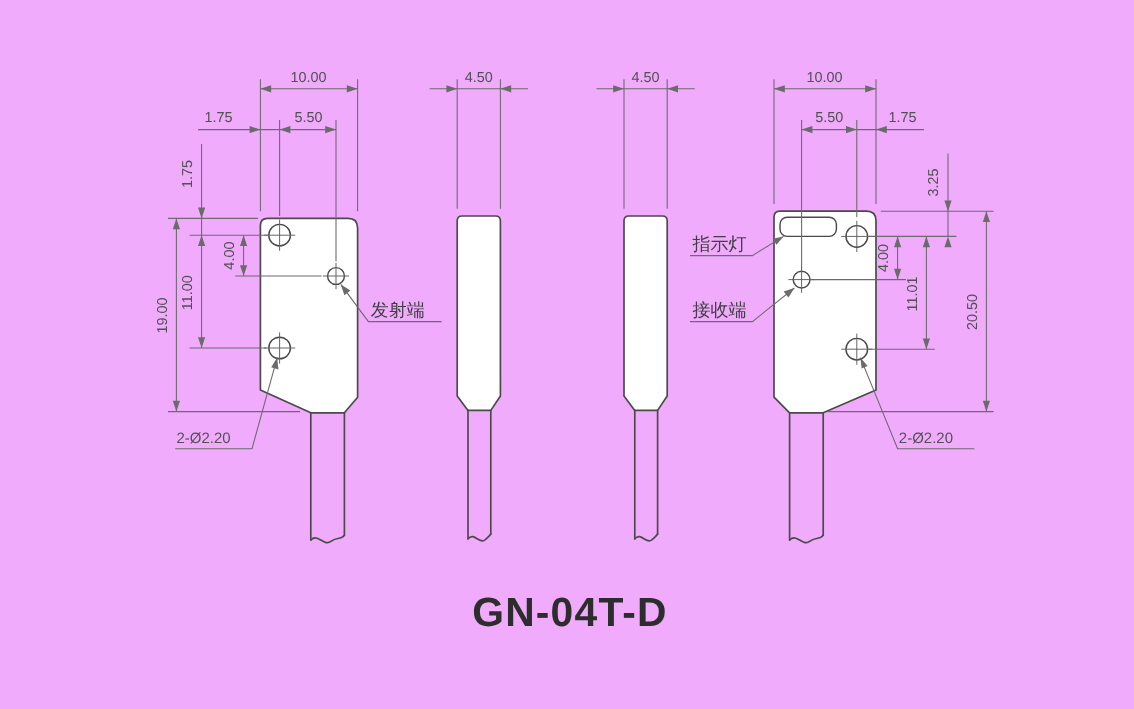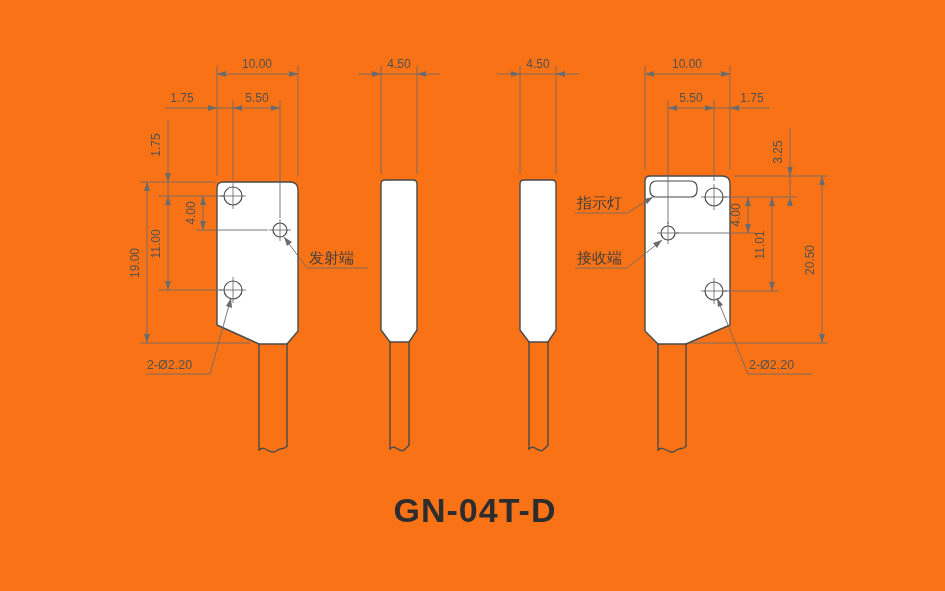--- a/index.html
+++ b/index.html
@@ -1,16 +1,16 @@
 <!DOCTYPE html>
 <html><head>
 <meta charset="utf-8">
 <style>
   html, body { margin: 0; padding: 0; background: #ffffff; }
-  .stage { position: relative; width: 945px; height: 591px; background: #f97316; overflow: hidden; }
+  .stage { position: relative; width: 945px; height: 591px; background: #f0abfc; overflow: hidden; }
   svg { display: block; }
 
   .outline   { fill: #ffffff; stroke: #4a4a4a; stroke-width: 1.4; stroke-linejoin: round; }
   .thin      { fill: none;    stroke: #4a4a4a; stroke-width: 1.4; stroke-linecap: round; }
   .hole      { fill: none;    stroke: #4a4a4a; stroke-width: 1.2; }
   .ctr       { stroke: #5f5f5f; stroke-width: 0.8; }
   .dim       { stroke: #6b6b6b; stroke-width: 0.9; fill: none; }
   .arrow     { fill: #6b6b6b; stroke: none; }
   .dim-text  { font: 12px "Liberation Sans", sans-serif; fill: #515151; }
   .note-text { font: 12.5px "Liberation Sans", sans-serif; fill: #515151; }

